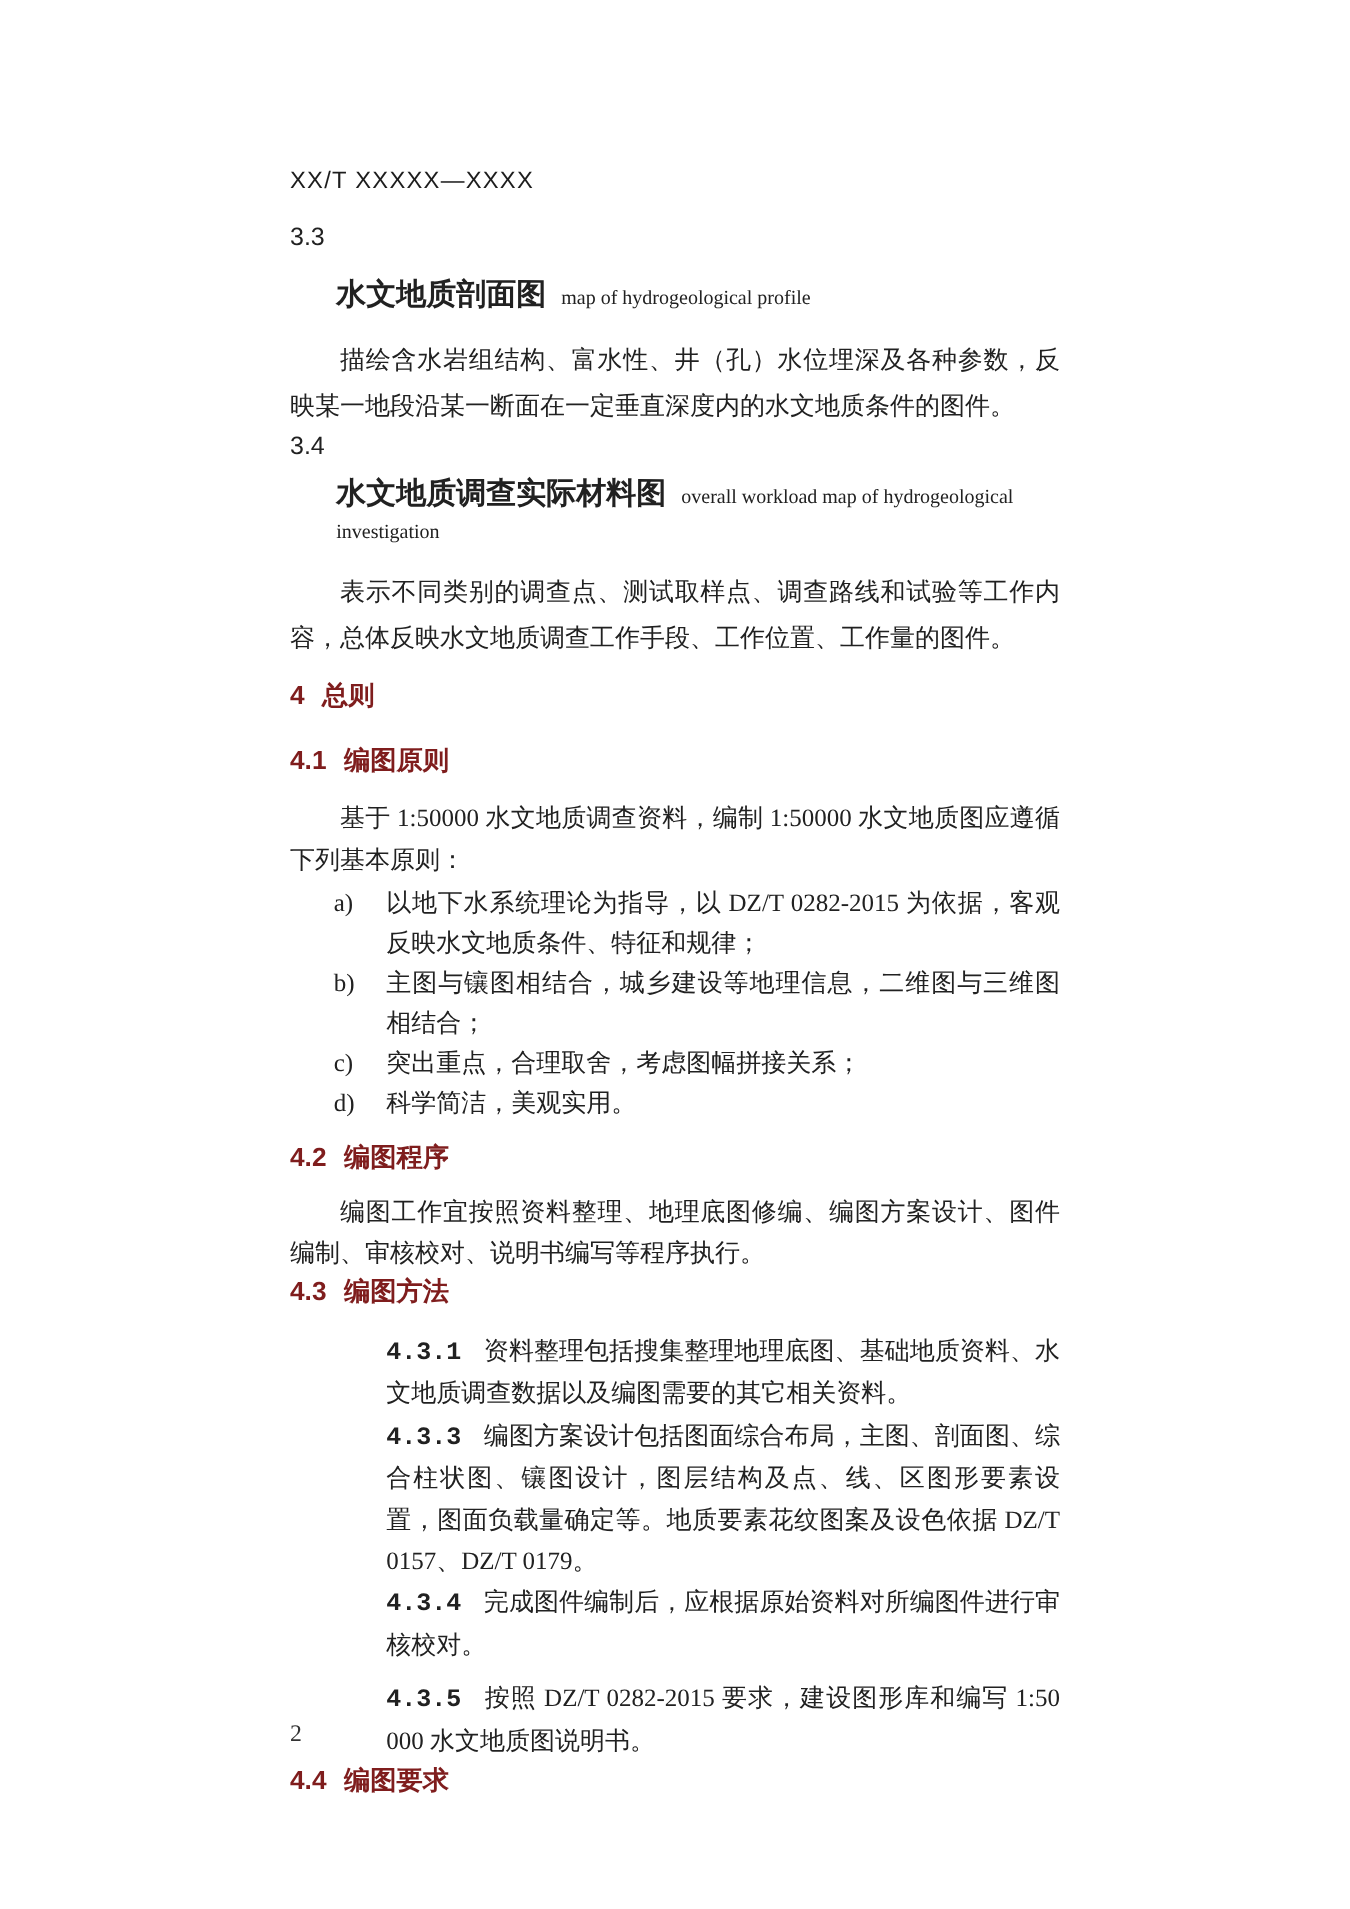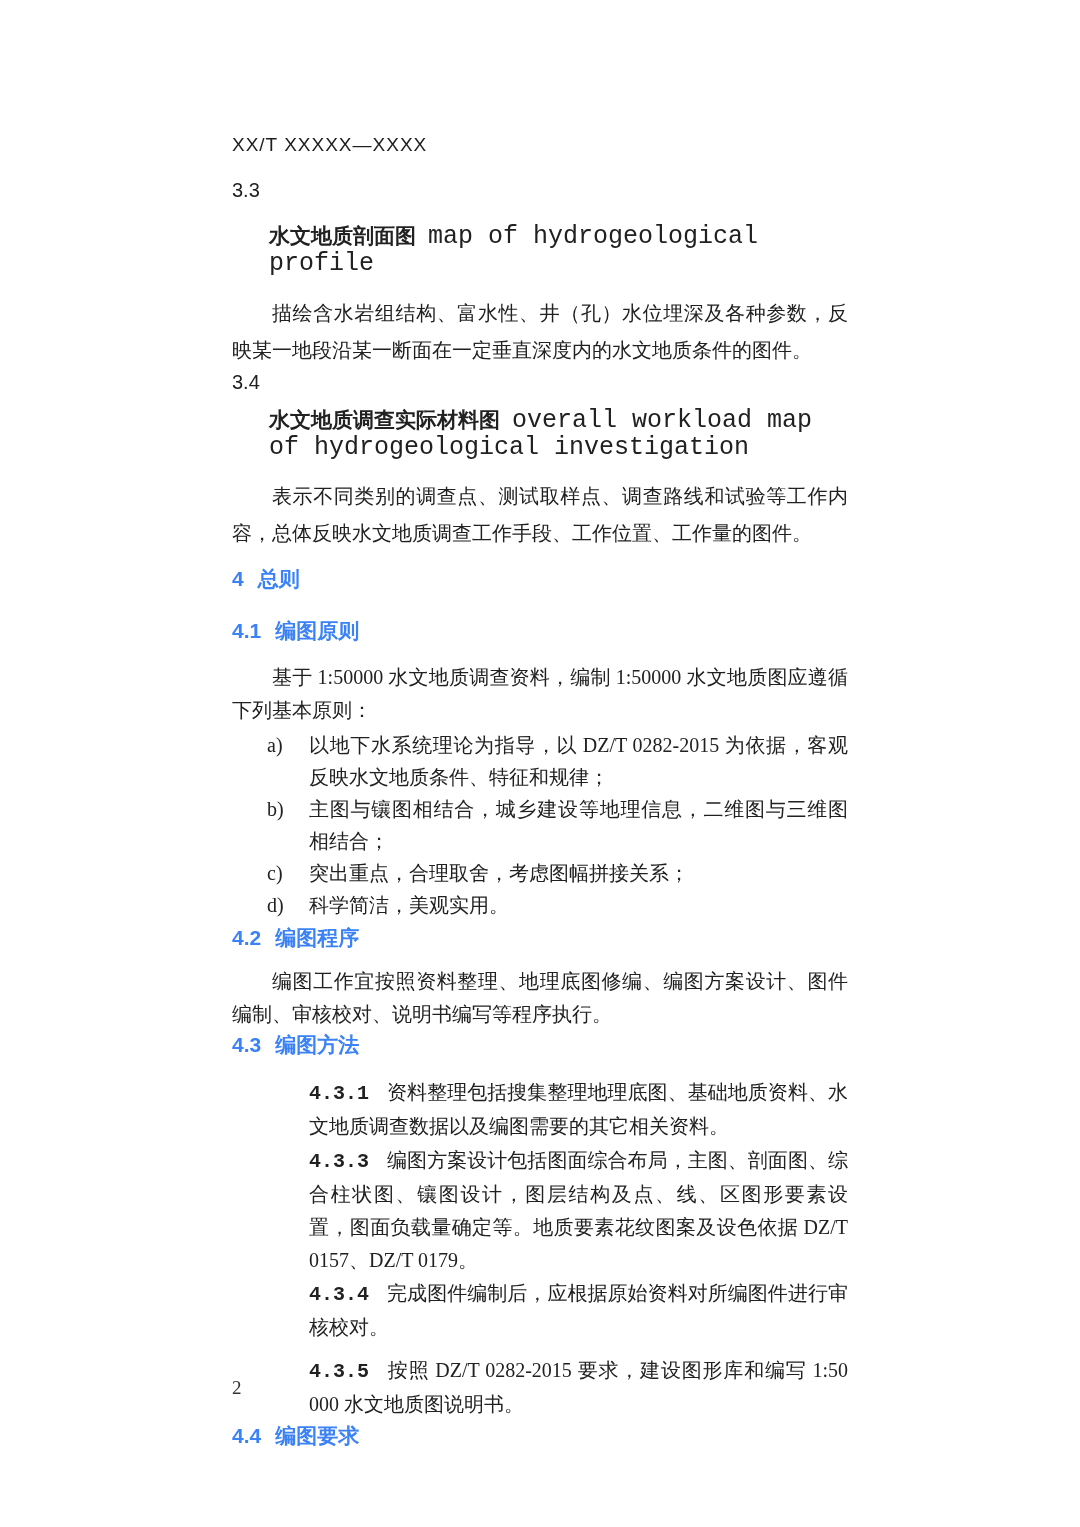--- a/index.html
+++ b/index.html
@@ -39,49 +39,49 @@
   
   .term-title {
     padding-left: 37px;
     line-height: 26px;
     margin-top: 22px;
   }
   .term-title.second { margin-top: 14px; }
   .term-title .cn {
     font-family: "Liberation Sans", sans-serif;
     font-weight: bold;
-    font-size: 21px;
+    font-size: 24px;
   }
   .term-title .en {
-    font-family: Liberation Mono, monospace;
-    font-size: 25px;
+    font-family: Liberation Serif, serif;
+    font-size: 16px;
     margin-left: 12px;
   }
 
   
   .para-def {
     margin-top: 18px;
     line-height: 37px;
     text-align: justify;
     text-indent: 2em;
   }
   .para-def.second { margin-top: 17px; }
 
   
   .h-sec {
     font-family: "Liberation Sans", sans-serif;
     font-weight: bold;
     font-size: 21px;
     line-height: 26px;
-    color: #3b82f6;
+    color: #7f1d1d;
   }
   .h-sec .num { margin-right: 14px; font-weight: bold; }
   .h-sec.h4  { margin-top: 14px; }
   .h-sec.h41 { margin-top: 26px; }
-  .h-sec.h42 { margin-top: 4px; }
+  .h-sec.h42 { margin-top: 15px; }
   .h-sec.h43 { margin-top: 1px; }
   .h-sec.h44 { margin-top: 2px; }
 
   
   .para-body {
     margin-top: 14px;
     line-height: 33px;
     text-align: justify;
     text-indent: 2em;
   }

